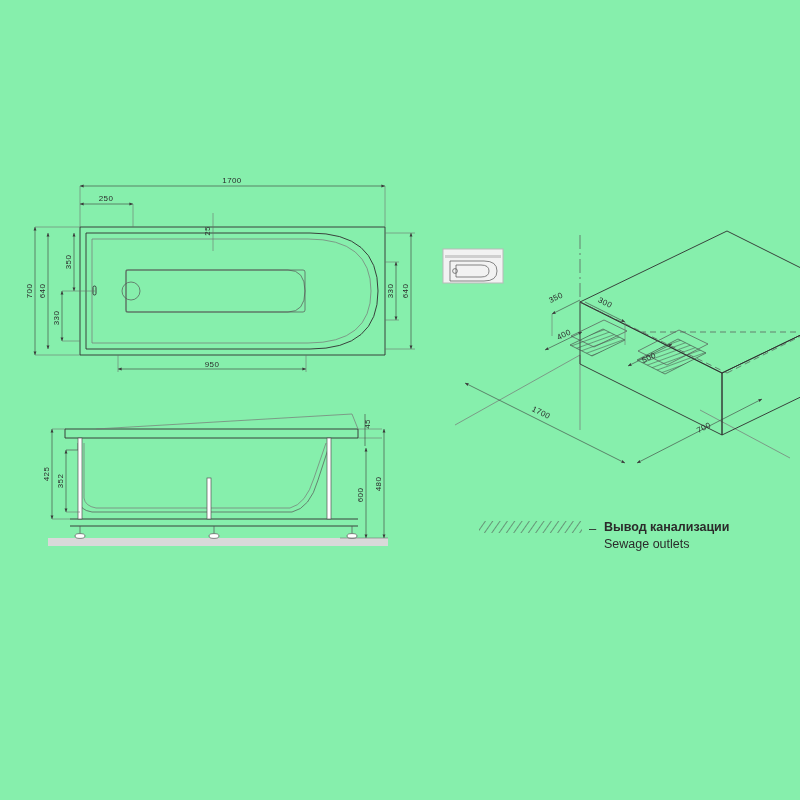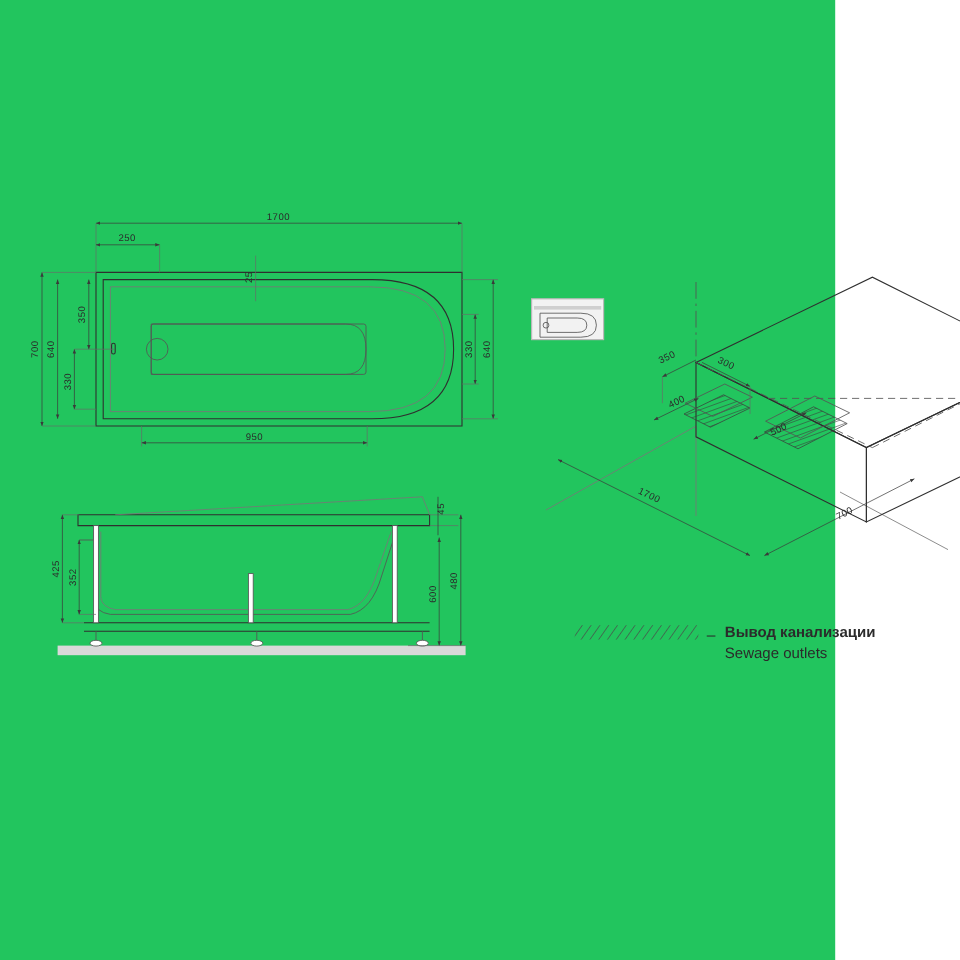--- a/index.html
+++ b/index.html
@@ -9,23 +9,23 @@
   }
   body {
     width: 800px;
     height: 800px;
     font-family: "Liberation Sans", sans-serif;
     color: #2b2b2b;
     overflow: hidden;
   }
   #sheet {
     position: relative;
-    width: 696px;
+    width: 800px;
     height: 800px;
-    background: #22c55e;
+    background: #86efac;
   }
   svg.drawing {
     position: absolute;
     left: 0;
     top: 0;
     width: 800px;
     height: 800px;
   }
   .ln {
     stroke: #2f2f2f;

